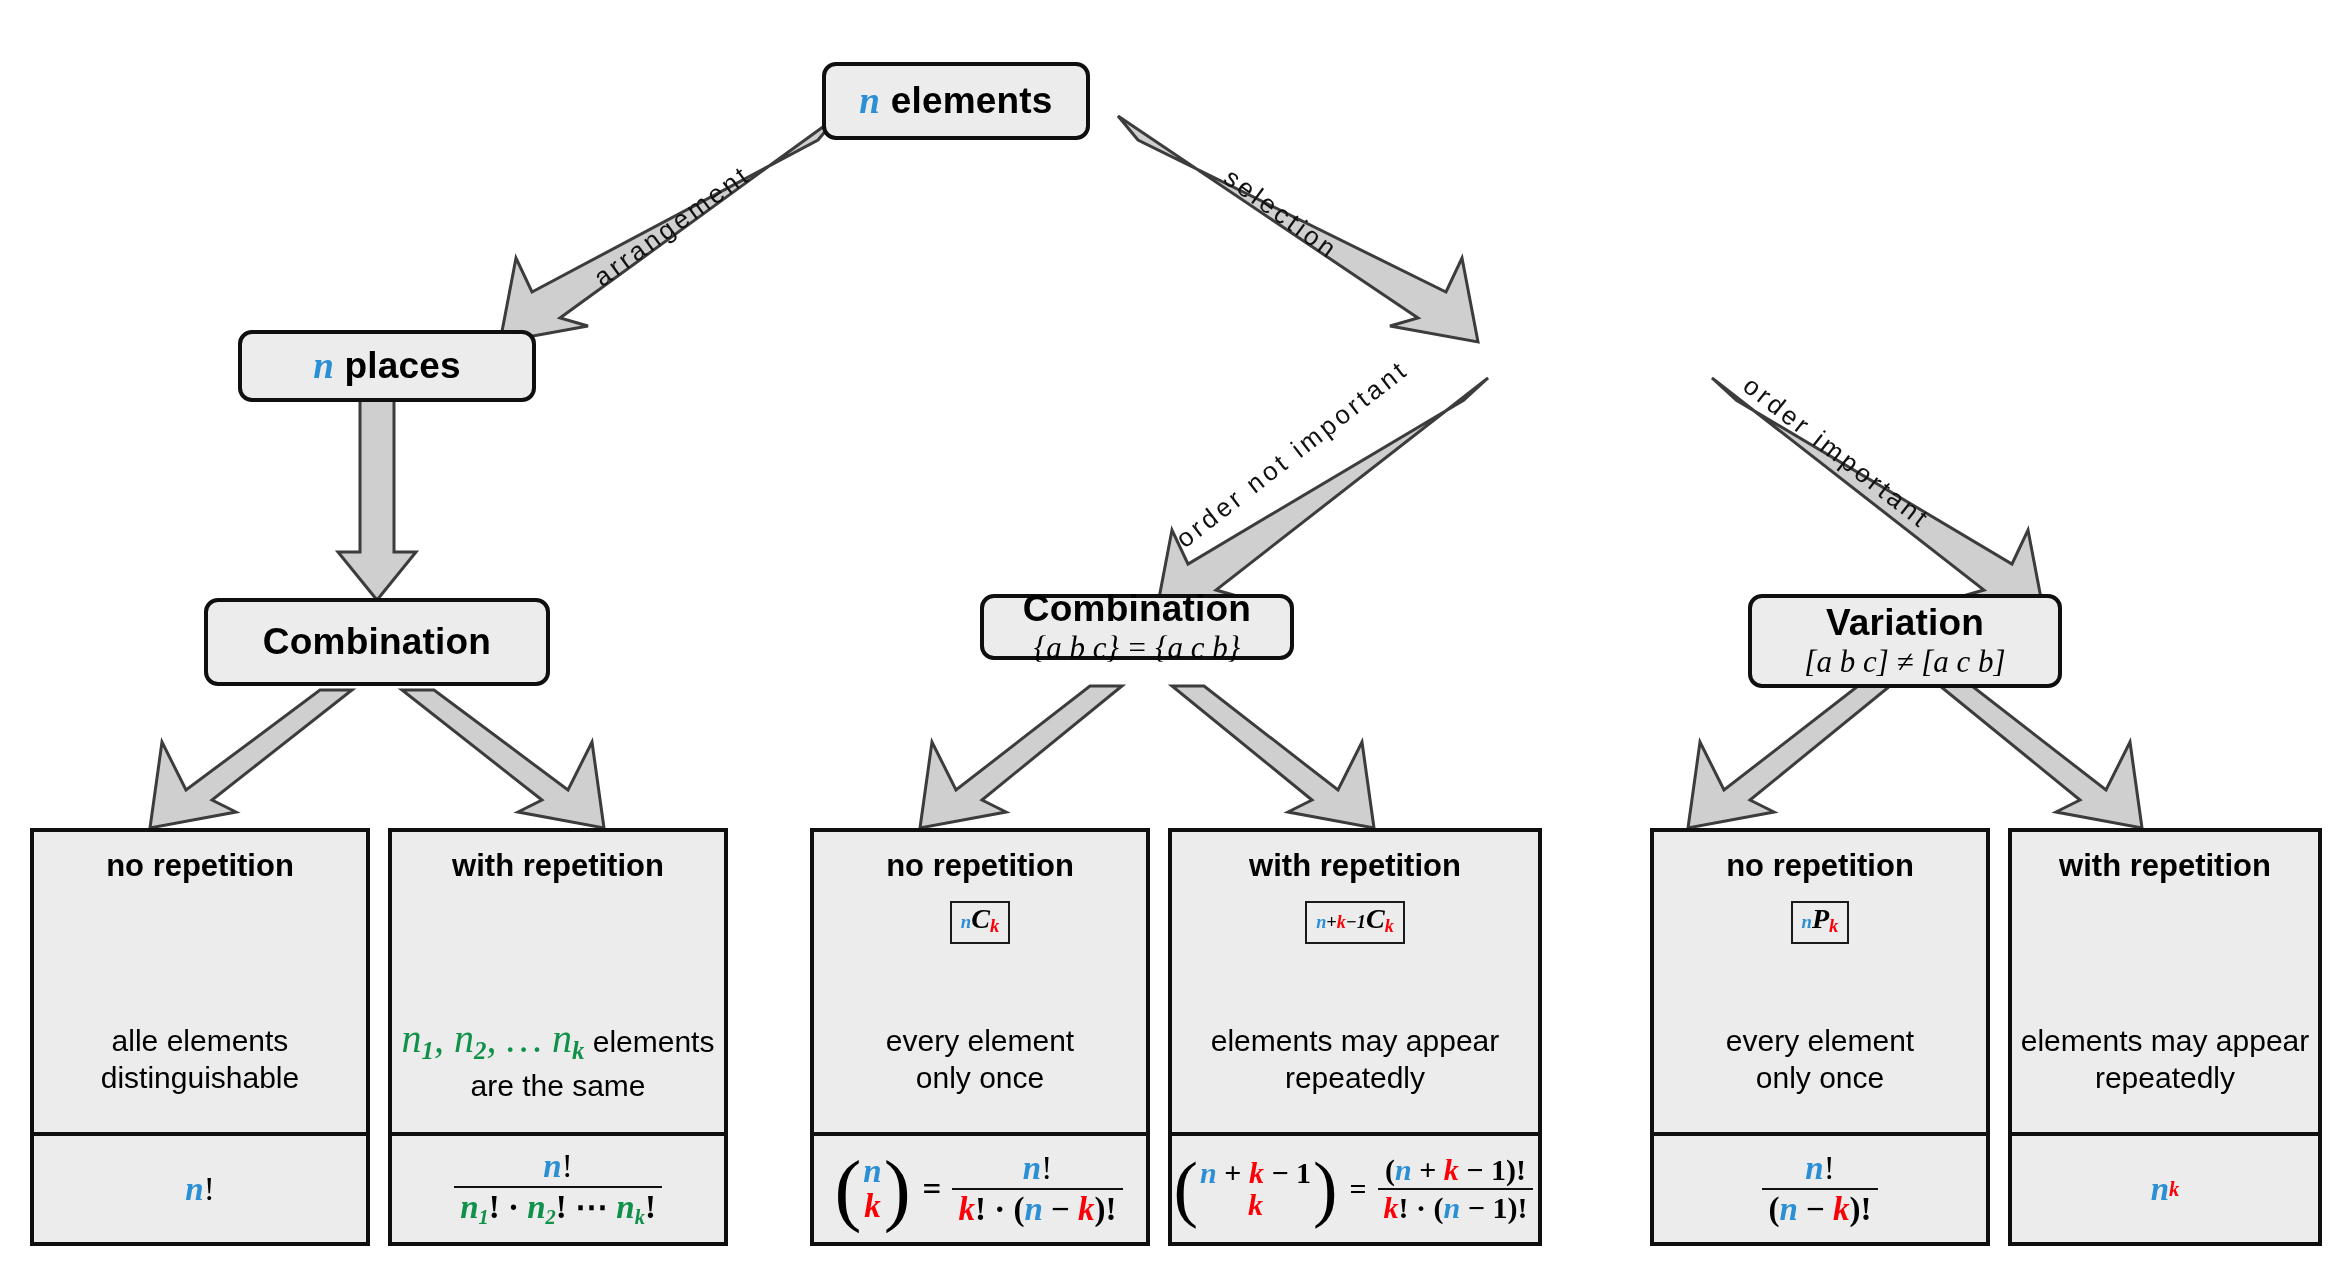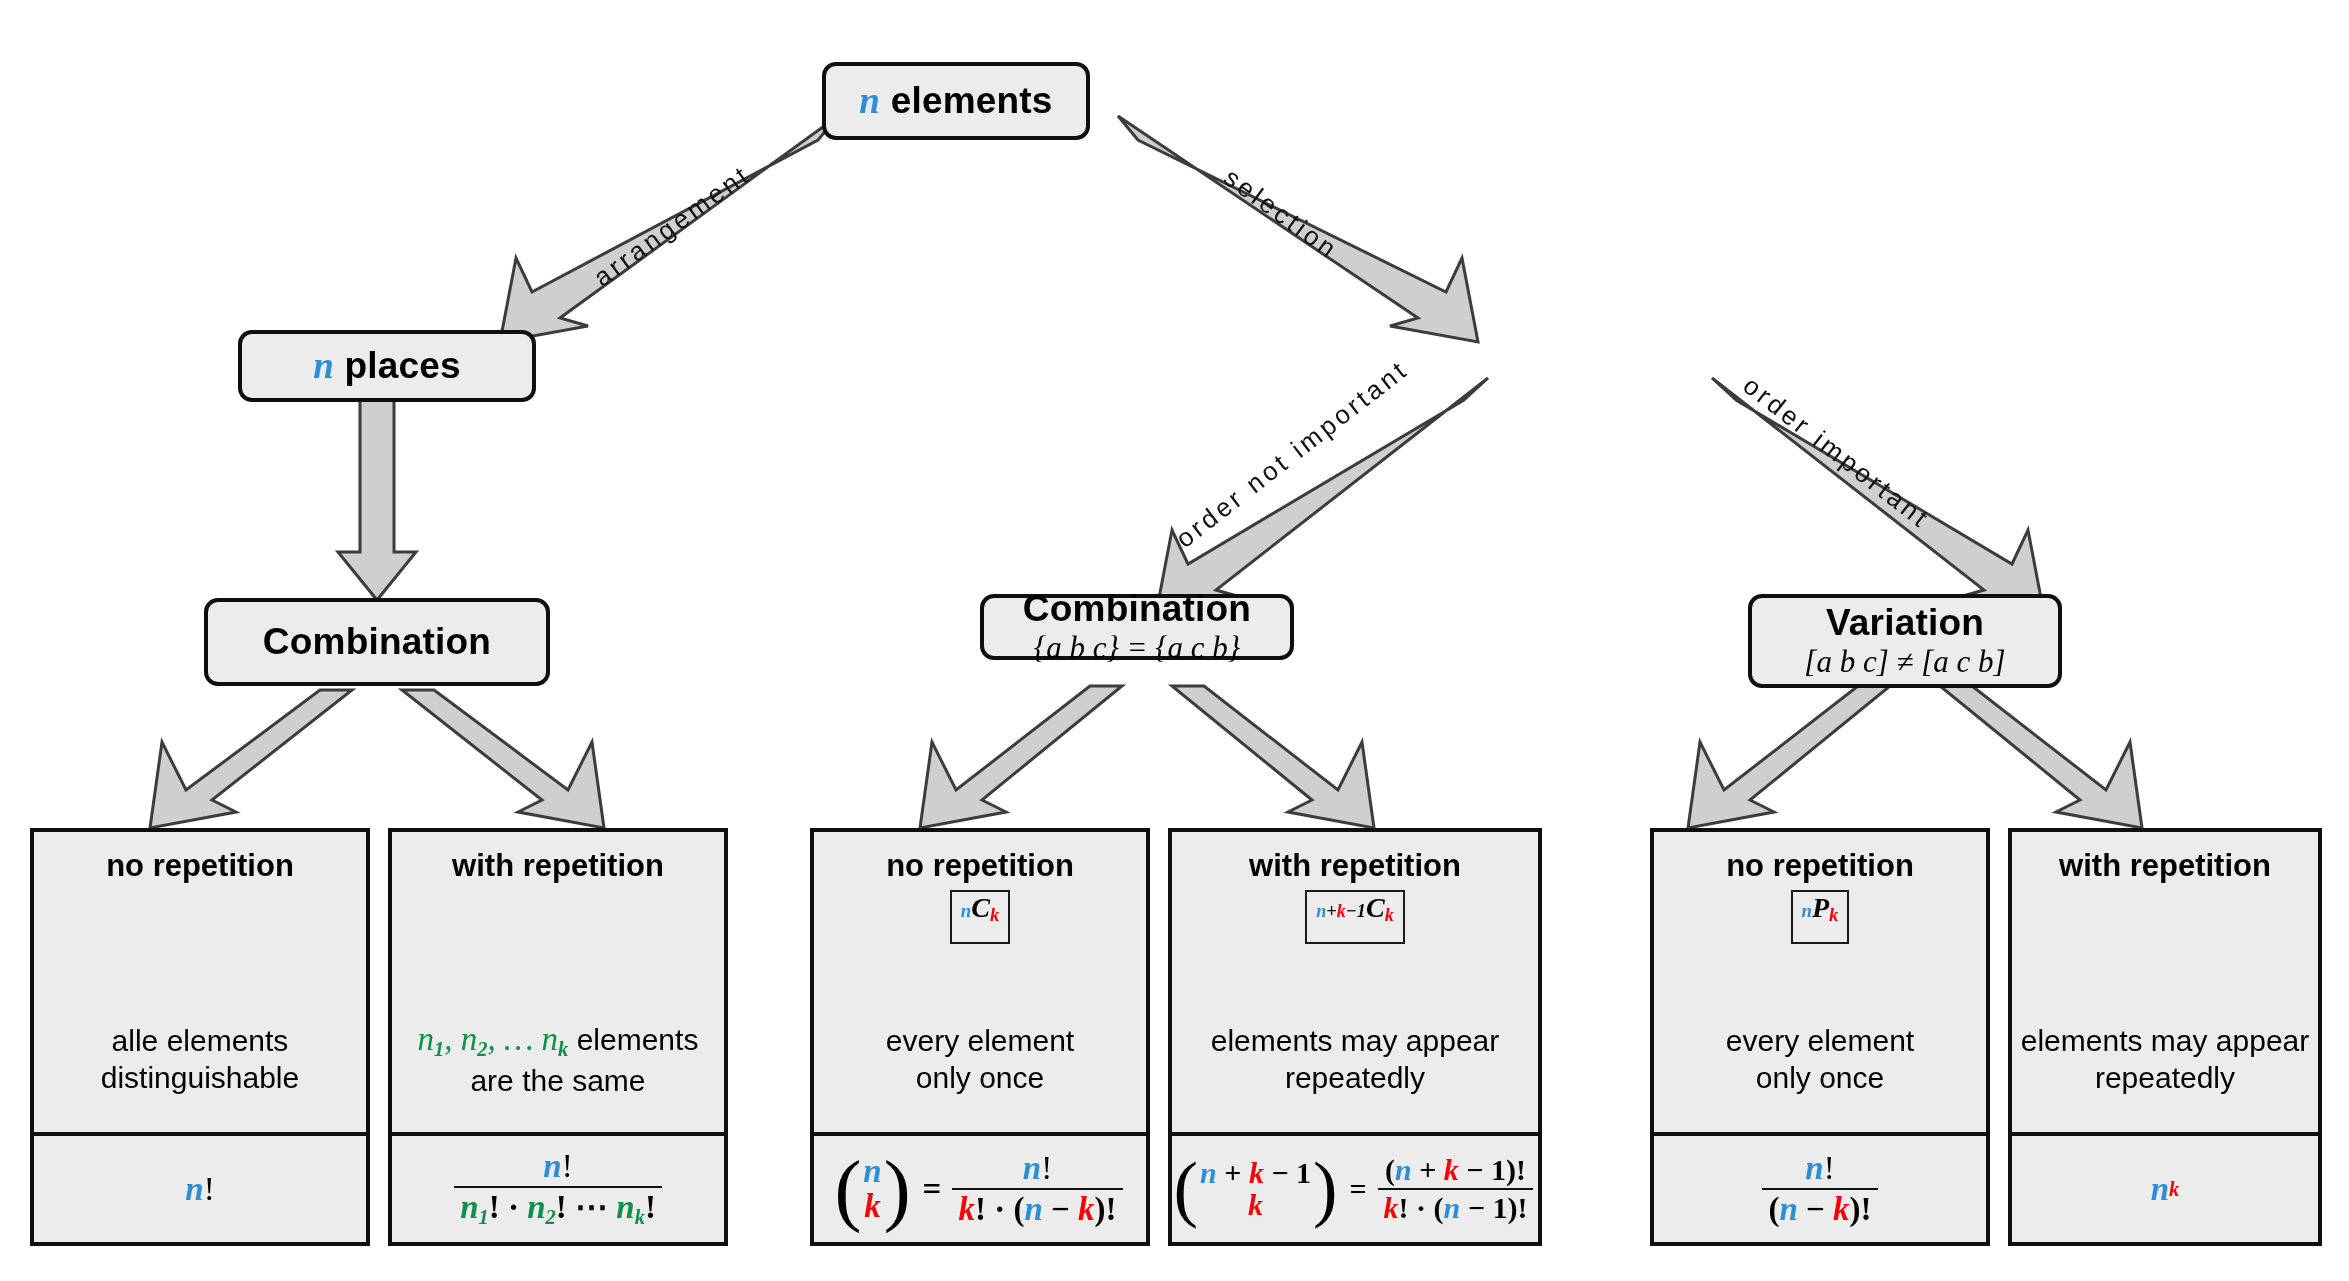--- a/index.html
+++ b/index.html
@@ -15,22 +15,22 @@
         text-align:center;line-height:1.12;z-index:3;}
   .node .t1{font-weight:bold;font-size:37px;letter-spacing:.2px;}
   .node .t2{font-family:"Liberation Serif",serif;font-style:italic;font-size:31px;margin-top:2px;}
 
   
   .leaf{position:absolute;box-sizing:border-box;background:#ececec;
         border:4px solid #0f0f0f;display:flex;flex-direction:column;z-index:3;}
   .leaf .top{flex:0 0 168px;display:flex;flex-direction:column;align-items:center;
              box-sizing:border-box;padding-top:16px;}
   .leaf .ttl{font-weight:bold;font-size:31px;}
-  .leaf .notation{margin-top:6px;border:2px solid #1a1a1a;background:#ececec;
-                  padding:1px 9px 17px 9px;font-family:"Liberation Serif",serif;
+  .leaf .notation{margin-top:17px;border:2px solid #1a1a1a;background:#ececec;
+                  padding:1px 9px 6px 9px;font-family:"Liberation Serif",serif;
                   font-weight:bold;font-style:italic;font-size:26px;line-height:1.1;}
   .leaf .desc{flex:1 1 auto;display:flex;align-items:center;justify-content:center;
               text-align:center;font-size:30px;line-height:1.25;padding:0 8px 14px 8px;
               box-sizing:border-box;}
   .leaf .formula{flex:0 0 106px;border-top:4px solid #0f0f0f;display:flex;
                  align-items:center;justify-content:center;
                  font-family:"Liberation Serif",serif;font-size:33px;}
 
   
   .bl{color:#2b8fd6;}
@@ -128,21 +128,21 @@
         <span class="mo">!</span>
     </div>
   </div>
 
   <div class="leaf" style="left:388px;top:828px;width:340px;height:418px;">
     <div class="top">
       <div class="ttl">with repetition</div>
     </div>
     <div class="desc">
       <div>
-        <span class="mo gr" style="font-style:italic;font-size:33px;">n<sub class="s">1</sub>, n<sub class="s">2</sub>, … n<sub class="s">k</sub></span>
+        <span class="mo gr" style="font-style:italic;font-size:40px;">n<sub class="s">1</sub>, n<sub class="s">2</sub>, … n<sub class="s">k</sub></span>
         elements<br>are the same
       </div>
     </div>
     <div class="formula">
       <span class="frac">
         <span class="num"><span class="mi bl">n</span><span class="mo">!</span></span>
         <span class="den"><span class="mi gr">n<sub class="s">1</sub></span><span class="mn">!</span>
           <span class="mn">·</span> <span class="mi gr">n<sub class="s">2</sub></span><span class="mn">!</span>
           <span class="mn">⋯</span> <span class="mi gr">n<sub class="s">k</sub></span><span class="mn">!</span></span>
       </span>

